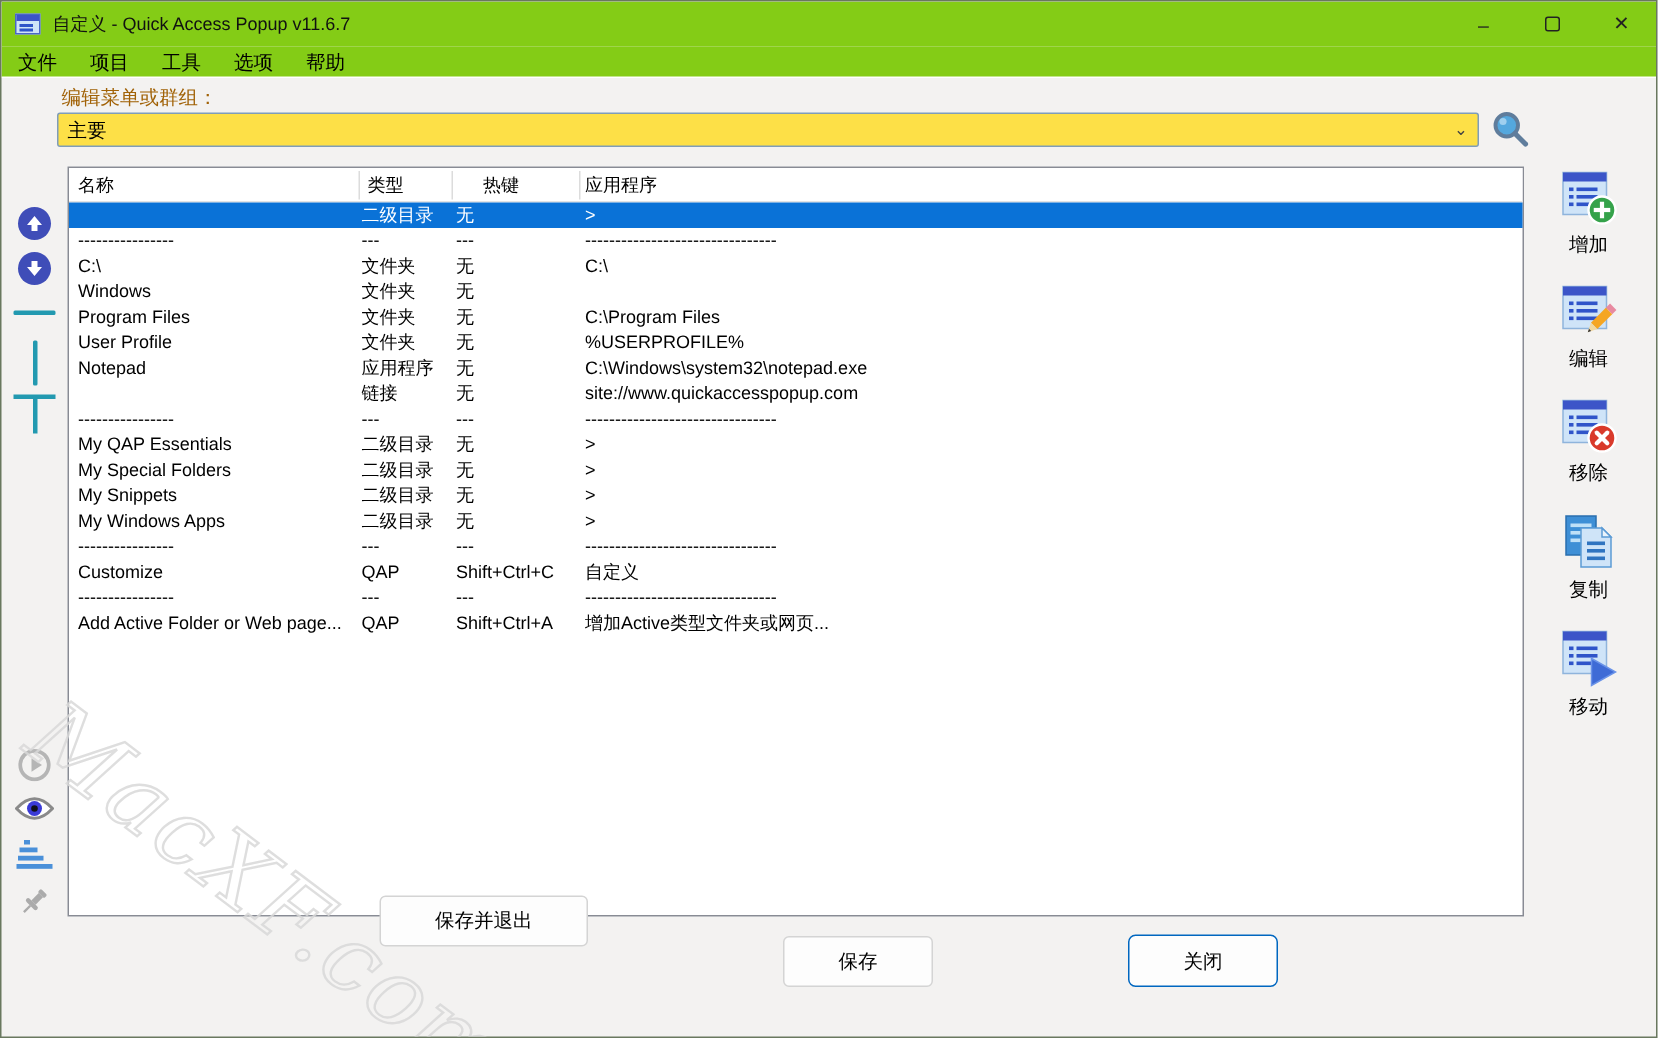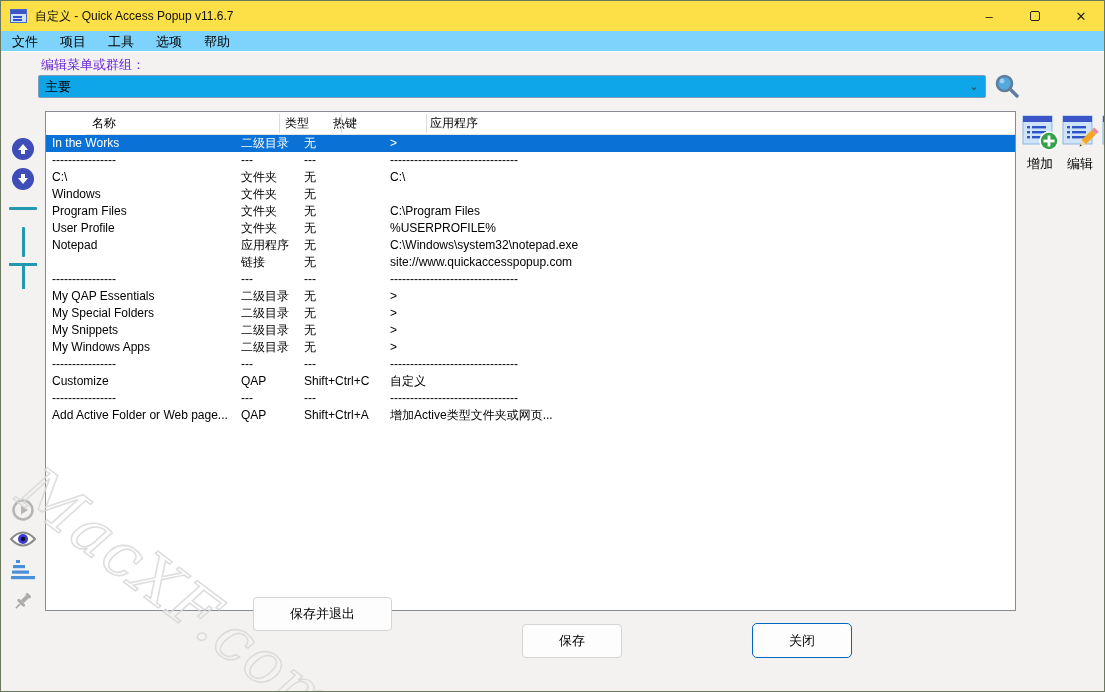--- a/index.html
+++ b/index.html
@@ -2,61 +2,61 @@
 <html><head>
 <meta charset="utf-8">
 <style>
   * { margin:0; padding:0; box-sizing:border-box; }
   html,body { width:1105px; height:692px; font-family:"Liberation Sans","DejaVu Sans",sans-serif; }
   #window {
     position:relative; width:1105px; height:692px; background:#f3f2f1;
     border:1px solid #69785f; overflow:hidden;
   }
   
-  .titlebar { position:absolute; left:0; top:0; width:100%; height:30px; background:#fde047; display:flex; align-items:center; }
+  .titlebar { position:absolute; left:0; top:0; width:100%; height:30px; background:#84cc16; display:flex; align-items:center; }
   .app-icon { width:17px; height:14px; margin-left:9px; position:relative; background:#cfe4f8; border:1px solid #4a67c8; }
   .app-icon::before { content:""; position:absolute; left:0; top:0; right:0; height:4px; background:#3c55c8; }
   .app-icon::after { content:""; position:absolute; left:2px; top:6px; width:9px; height:1.5px; background:#2f54c9; box-shadow:0 3px 0 #2f54c9; }
   .title-text { margin-left:8px; font-size:12px; color:#111; }
   .win-controls { position:absolute; right:0; top:0; height:30px; display:flex; }
   .win-btn { width:46px; height:30px; display:flex; align-items:center; justify-content:center; font-size:13px; color:#222; cursor:pointer; }
   .max-box { width:10px; height:10px; border:1.2px solid #222; border-radius:2px; }
   
-  .menubar { position:absolute; left:0; top:30px; width:100%; height:21px; background:#7dd3fc; display:flex; align-items:center; border-bottom:1px solid #ffffff; }
+  .menubar { position:absolute; left:0; top:30px; width:100%; height:21px; background:#84cc16; display:flex; align-items:center; border-bottom:1px solid #ffffff; }
   .menu-item { padding:0 11px; font-size:13px; color:#000; height:21px; line-height:21px; cursor:default; }
   
-  .combo-label { position:absolute; left:40px; top:55px; font-size:13px; color:#6d28d9; }
-  .combo { position:absolute; left:37px; top:74px; width:948px; height:23px; background:#0ea5e9; border:1px solid #7f9db9; border-radius:2px; display:flex; align-items:center; }
+  .combo-label { position:absolute; left:40px; top:55px; font-size:13px; color:#a16207; }
+  .combo { position:absolute; left:37px; top:74px; width:948px; height:23px; background:#fde047; border:1px solid #7f9db9; border-radius:2px; display:flex; align-items:center; }
   .combo-value { flex:1; padding-left:6px; font-size:13px; color:#000; }
   .combo-chevron { width:22px; text-align:center; color:#444; font-size:11px; }
   .search-btn { position:absolute; left:992px; top:71px; width:28px; height:28px; }
   
   .table { position:absolute; left:44px; top:110px; width:971px; height:500px; background:#fff; border:1px solid #888b94; }
-  .thead { position:absolute; left:0; top:0; right:0; height:23px; background:#fff; border-bottom:1px solid #e3e3e3;margin-left:40px; }
+  .thead { position:absolute; left:0; top:0; right:0; height:23px; background:#fff; border-bottom:1px solid #e3e3e3; }
   .th { position:absolute; top:0; height:23px; line-height:23px; font-size:12px; color:#000; }
   .hsep { position:absolute; top:2px; width:1px; height:19px; background:#dcdcdc; }
   .tbody { position:absolute; left:0; top:23px; right:0; bottom:0; }
   .row { position:relative; height:17px; line-height:17px; font-size:12px; color:#000; white-space:nowrap; cursor:default; }
   .row.selected { background:#0a72d7; color:#fff; }
   .c { position:absolute; top:0; height:17px; overflow:hidden; }
   .c.name   { left:6px;  width:186px; }
   .c.type   { left:195px; width:60px; }
   .c.hotkey { left:258px; width:84px; }
   .c.loc    { left:344px; right:4px; }
   
   .ltool { position:absolute; left:0; top:104px; width:44px; bottom:0; }
   .lt { position:absolute; left:0; width:44px; display:flex; justify-content:center; cursor:pointer; }
   .circle-btn { width:22px; height:22px; border-radius:50%; background:#3f4db8; display:flex; align-items:center; justify-content:center; }
   .hline { width:28px; height:3px; background:#2299b0; border-radius:1px; }
   .vline { width:3px; height:30px; background:#2299b0; border-radius:1px; }
   .tshape { position:relative; width:28px; height:28px; }
   .tshape::before { content:""; position:absolute; left:0; top:0; width:28px; height:3px; background:#2299b0; }
   .tshape::after { content:""; position:absolute; left:12.5px; top:3px; width:3px; height:23px; background:#2299b0; }
   
-  .rtool { position:absolute; right:6px; top:112px; width:78px; display:flex; flex-direction:row; align-items:center; }
+  .rtool { position:absolute; right:6px; top:112px; width:78px; display:flex; flex-direction:column; align-items:center; }
   .rbtn { display:flex; flex-direction:column; align-items:center; margin-bottom:17px; cursor:pointer; }
   .rbtn .rlabel { font-size:13px; color:#000; margin-top:3px; }
   
   .btn { position:absolute; height:34px; background:#fdfdfd; border:1px solid #d4d4d4; border-radius:4px; font-size:13px; color:#000; font-family:inherit; cursor:pointer; }
   .btn-save-exit { left:252px; top:596px; width:139px; }
   .btn-save { left:521px; top:623px; width:100px; }
   .btn-close { left:751px; top:622px; width:100px; height:35px; border:1.6px solid #0067c0; border-radius:5px; }
   
   .watermark {
     position:absolute; left:48px; top:452px; z-index:6; pointer-events:none;
@@ -102,30 +102,29 @@
       <circle cx="11.5" cy="11.5" r="7.5" fill="#54a8de" stroke="#5f7d9c" stroke-width="2.6"></circle>
       <circle cx="9" cy="9" r="2.4" fill="#9fd0ef"></circle>
       <line x1="17" y1="17" x2="24" y2="24" stroke="#5f7d9c" stroke-width="3.4" stroke-linecap="round"></line>
     </svg>
   </div>
 
   <div class="table">
     <div class="thead">
       <div class="th" style="left:6px">名称</div>
       <div class="th" style="left:199px">类型</div>
-      <div class="th" style="left:247px">热键</div>
+      <div class="th" style="left:276px">热键</div>
       <div class="th" style="left:344px">应用程序</div>
       <div class="hsep" style="left:193px"></div>
       <div class="hsep" style="left:255px"></div>
       <div class="hsep" style="left:340px"></div>
     </div>
     <div class="tbody">
 
     <div class="row selected">
-          <span class="c name">In the Works</span>
           <span class="c type">二级目录</span>
           <span class="c hotkey">无</span>
           <span class="c loc">&gt;</span>
         </div>
         <div class="row">
           <span class="c name">----------------</span>
           <span class="c type">---</span>
           <span class="c hotkey">---</span>
           <span class="c loc">--------------------------------</span>
         </div>

